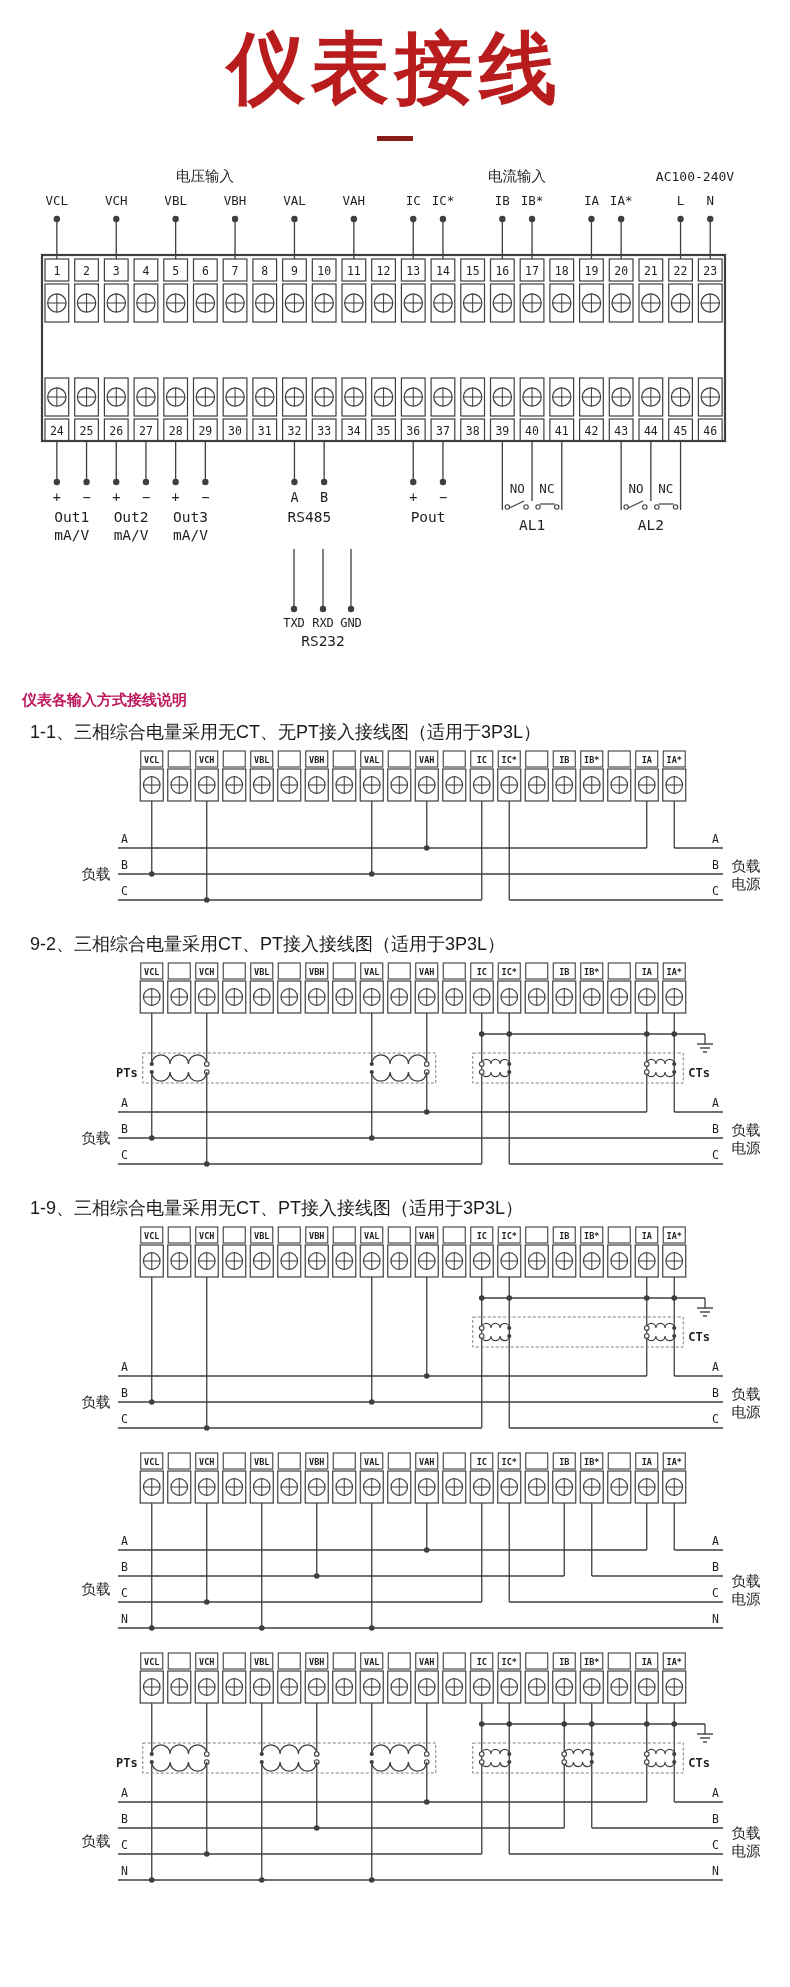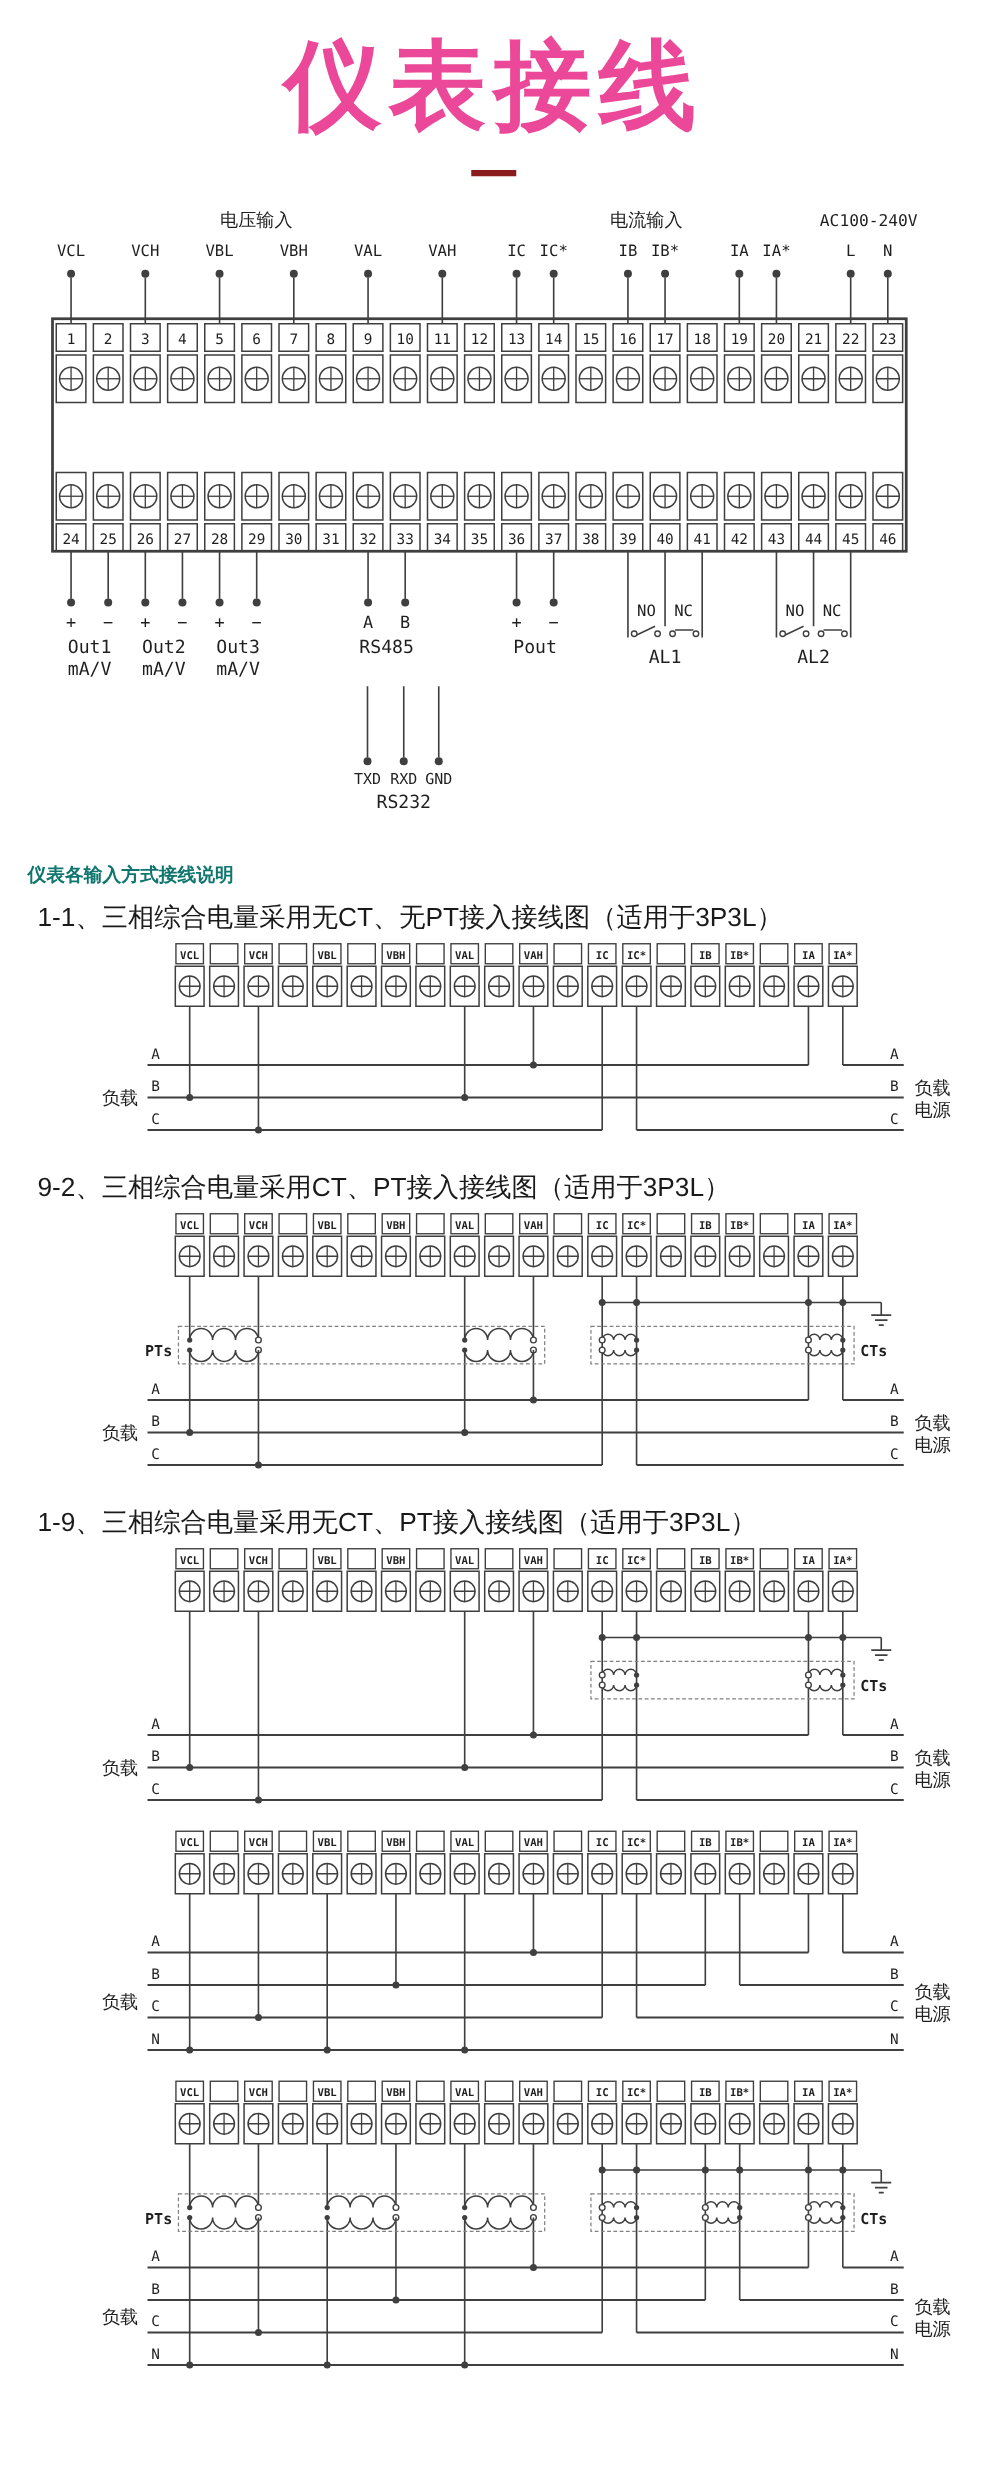--- a/index.html
+++ b/index.html
@@ -1,22 +1,22 @@
 <!DOCTYPE html>
 <html><head>
 <meta charset="utf-8">
 <style>
   html,body{margin:0;padding:0;background:#ffffff;}
   body{width:790px;height:1987px;overflow:hidden;font-family:"Liberation Sans",sans-serif;color:#1f1f1f;}
   .page{width:790px;}
-  h1.title{margin:24px 0 0 0;text-align:center;font-size:78px;font-weight:bold;letter-spacing:6px;color:#ec4899;font-family:"Liberation Sans",sans-serif;line-height:1.15;}
+  h1.title{margin:24px 0 0 0;text-align:center;font-size:78px;font-weight:bold;letter-spacing:6px;color:#b91c1c;font-family:"Liberation Sans",sans-serif;line-height:1.15;}
   .divider{width:36px;height:5px;margin:22px auto 10px auto;background:#8a1c1c;}
   .main-wrap{margin-top:20px;}
-  .heading{margin:30px 0 0 22px;font-size:15px;font-weight:bold;color:#0f766e;}
-  .wd-title{margin:10px 0 4px 30px;font-size:21px;color:#1a1a1a;}
+  .heading{margin:30px 0 0 22px;font-size:15px;font-weight:bold;color:#be185d;}
+  .wd-title{margin:10px 0 4px 30px;font-size:18px;color:#1a1a1a;}
   svg{display:block;}
 </style>
 </head>
 <body>
 
 <div class="page">
   <h1 class="title">仪表接线</h1>
   <div class="divider"></div>
   <div class="main-wrap" id="mainDiagram">
       <svg width="790" height="500" viewBox="0 0 790 500">

